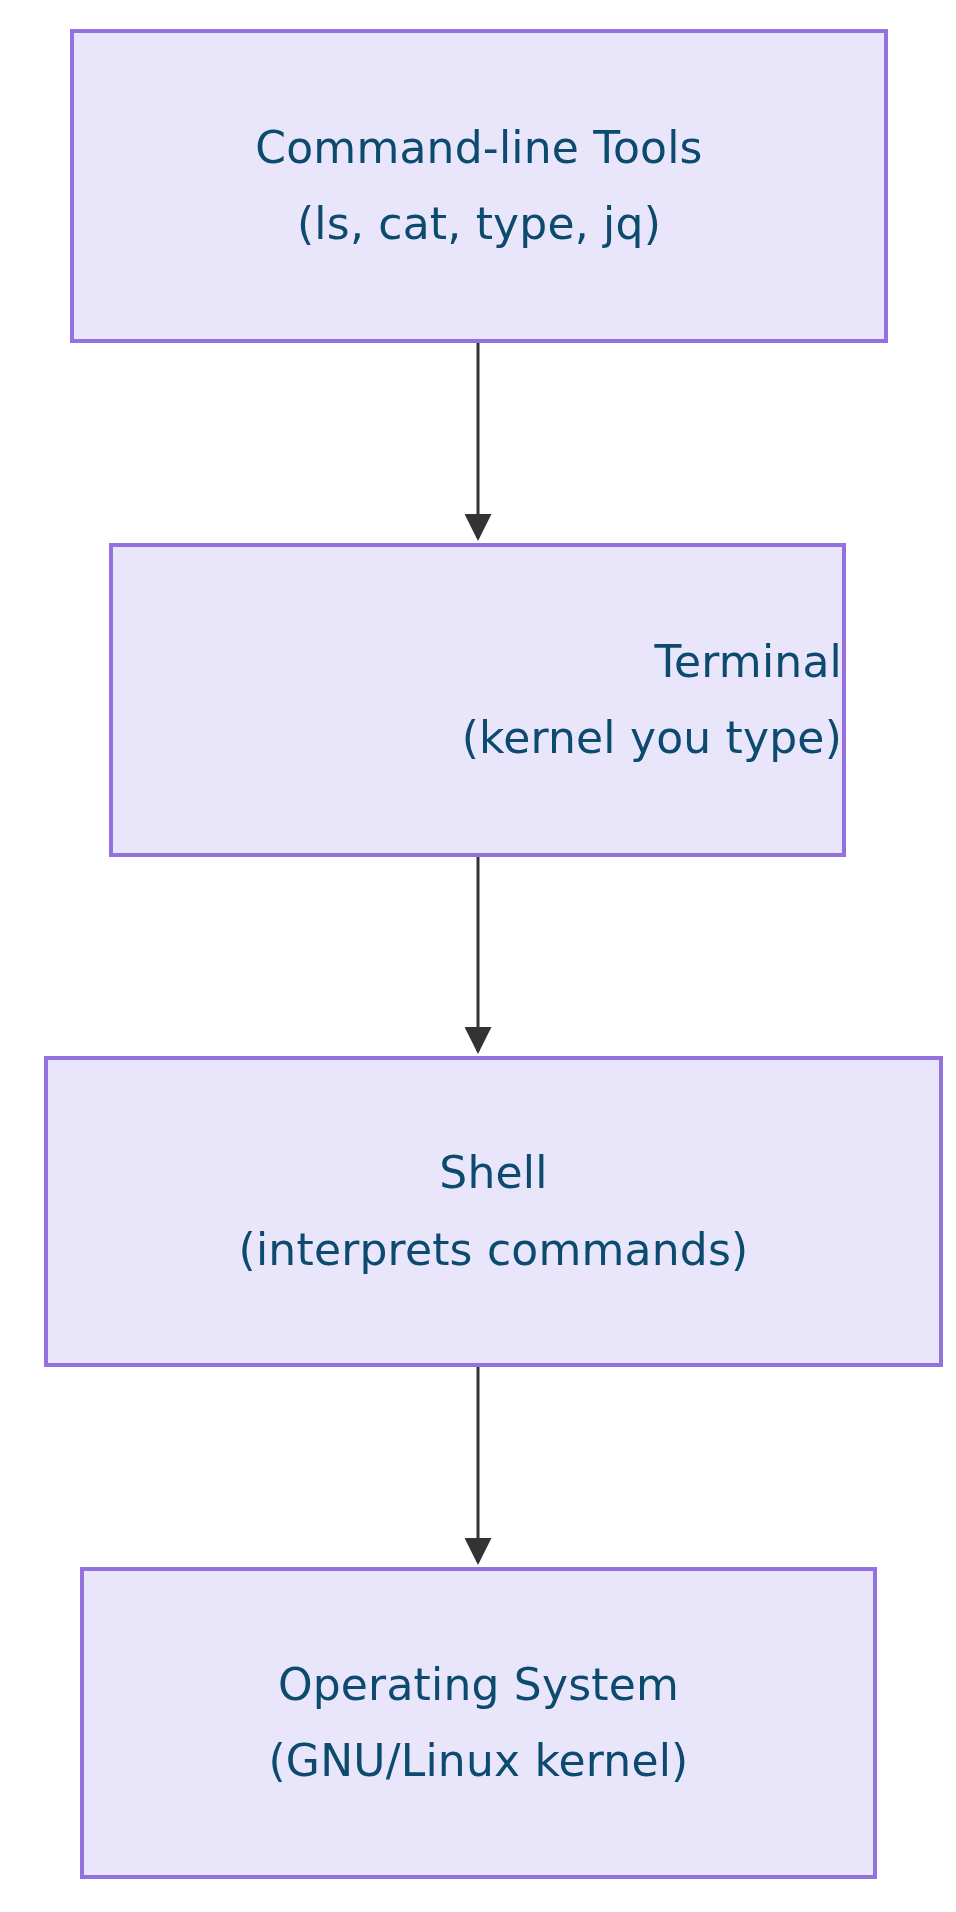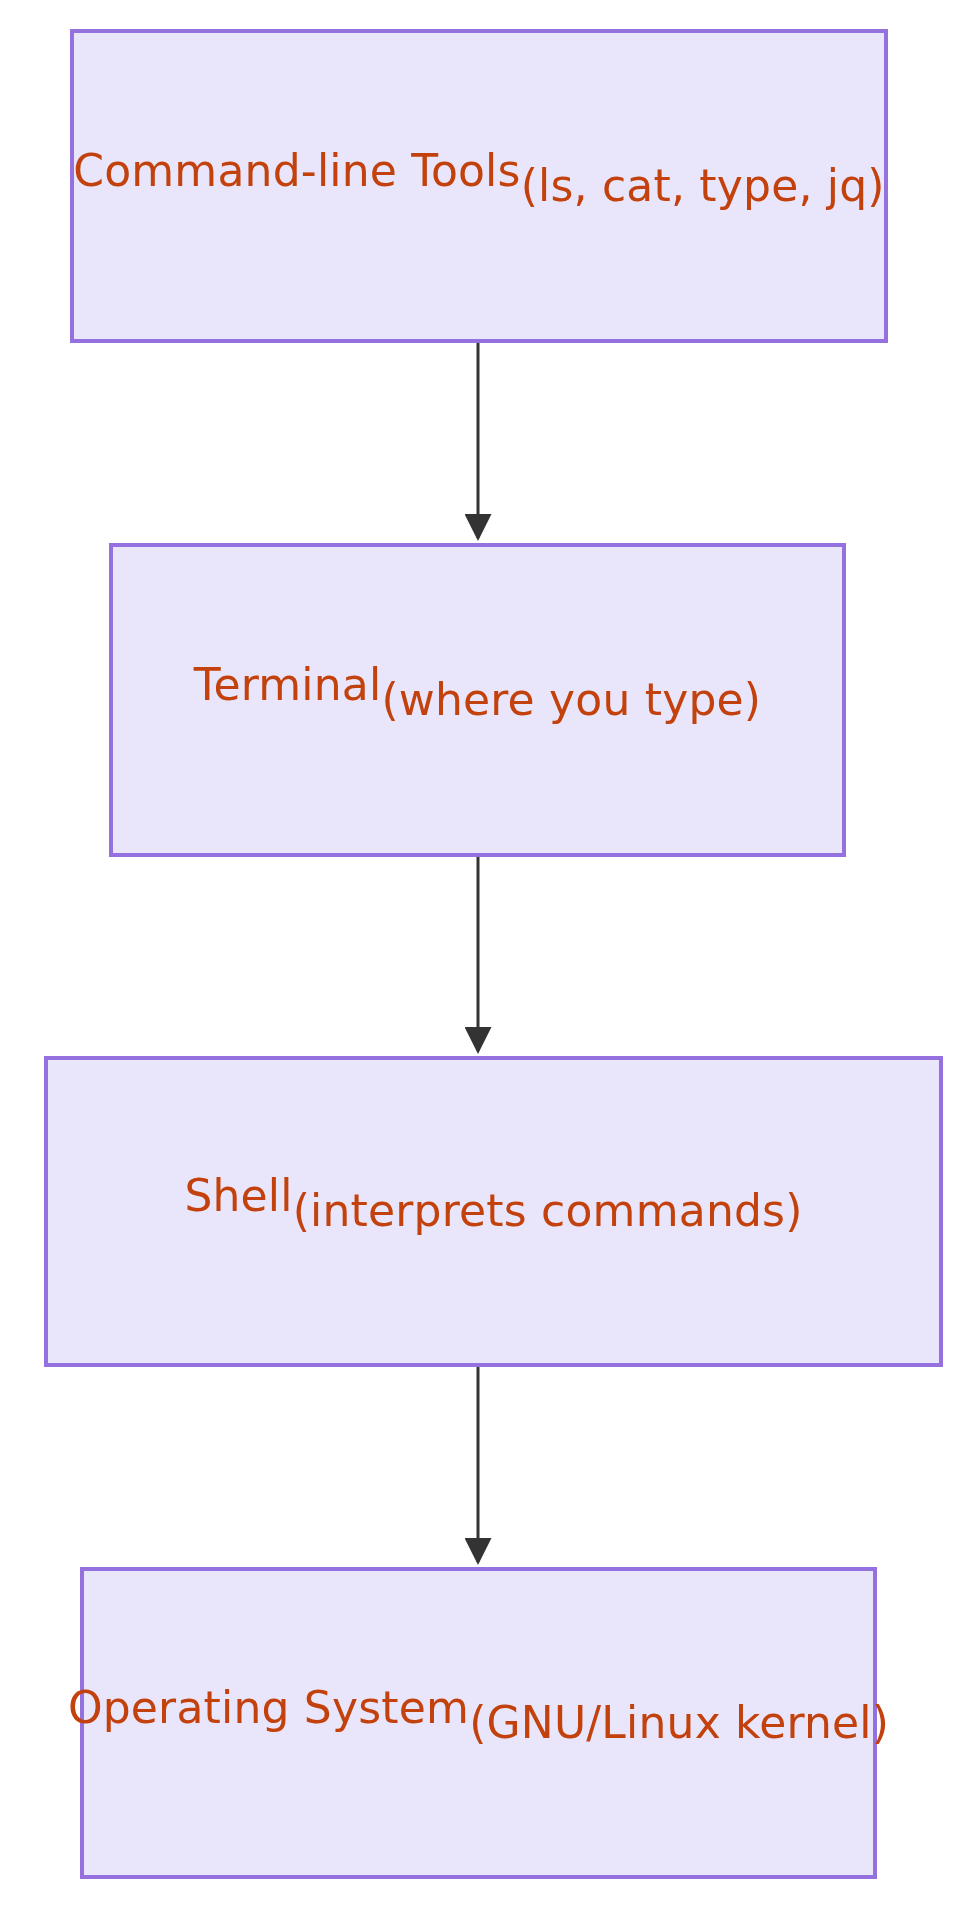--- a/index.html
+++ b/index.html
@@ -29,42 +29,42 @@
     height: 1912px;
     pointer-events: none;
   }
 
   .node {
     position: absolute;
     box-sizing: border-box;
     background: #e9e6fb;
     border: 4px solid #9571df;
     display: flex;
-    flex-direction: row;
+    flex-direction: column;
     align-items: center;
     justify-content: center;
     text-align: center;
-    color: #c2410c;
+    color: #0c4a6e;
     z-index: 2;
   }
 
   .node-line {
     font-size: 44px;
     line-height: 1.05;
     letter-spacing: 0.2px;
     white-space: nowrap;
   }
 
   .node-line.primary {
     margin-bottom: 30px;
   }
 
   
   #node-tools     { left: 70px;  top: 29px;   width: 818px; height: 314px; }
-  #node-terminal  { left: 109px; top: 543px;  width: 737px; height: 314px; }
+  #node-terminal  { left: 109px; top: 543px;  width: 737px; height: 314px; align-items: flex-end; }
   #node-shell     { left: 29px;  top: 1056px; width: 899px; height: 311px; margin-left: 15px; }
   #node-os        { left: 80px;  top: 1567px; width: 797px; height: 312px; }
 </style>
 </head>
 <body>
 
 <div id="diagram">
 
   <svg id="edge-layer" width="956" height="1912" viewBox="0 0 956 1912" xmlns="http://www.w3.org/2000/svg">
     <defs>
@@ -80,21 +80,21 @@
     <line x1="478" y1="1367" x2="478" y2="1562" stroke="#333333" stroke-width="3" marker-end="url(#arrowhead)"></line>
   </svg>
 
   <div class="node" id="node-tools">
     <div class="node-line primary">Command-line Tools</div>
     <div class="node-line secondary">(ls, cat, type, jq)</div>
   </div>
 
   <div class="node" id="node-terminal">
     <div class="node-line primary">Terminal</div>
-    <div class="node-line secondary">(where you type)</div>
+    <div class="node-line secondary">(kernel you type)</div>
   </div>
 
   <div class="node" id="node-shell">
     <div class="node-line primary">Shell</div>
     <div class="node-line secondary">(interprets commands)</div>
   </div>
 
   <div class="node" id="node-os">
     <div class="node-line primary">Operating System</div>
     <div class="node-line secondary">(GNU/Linux kernel)</div>

